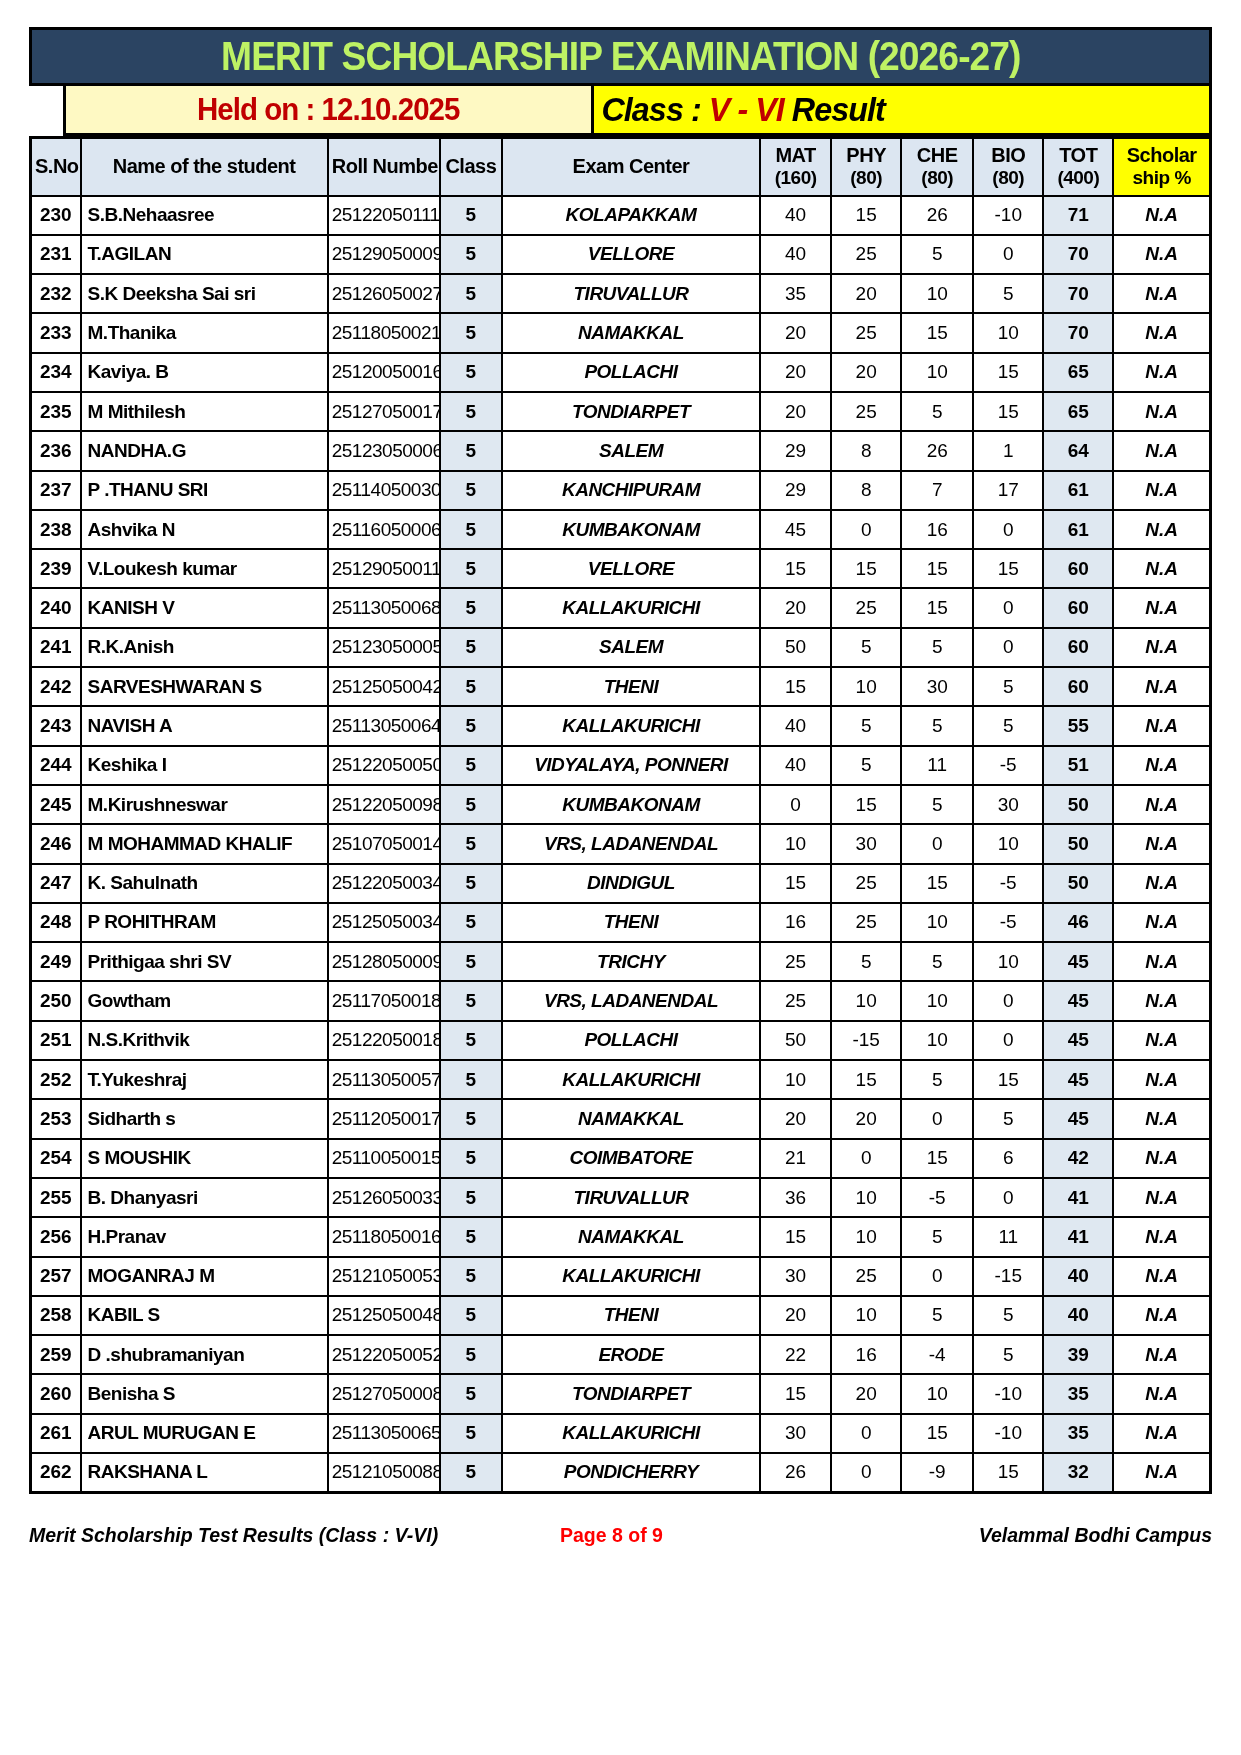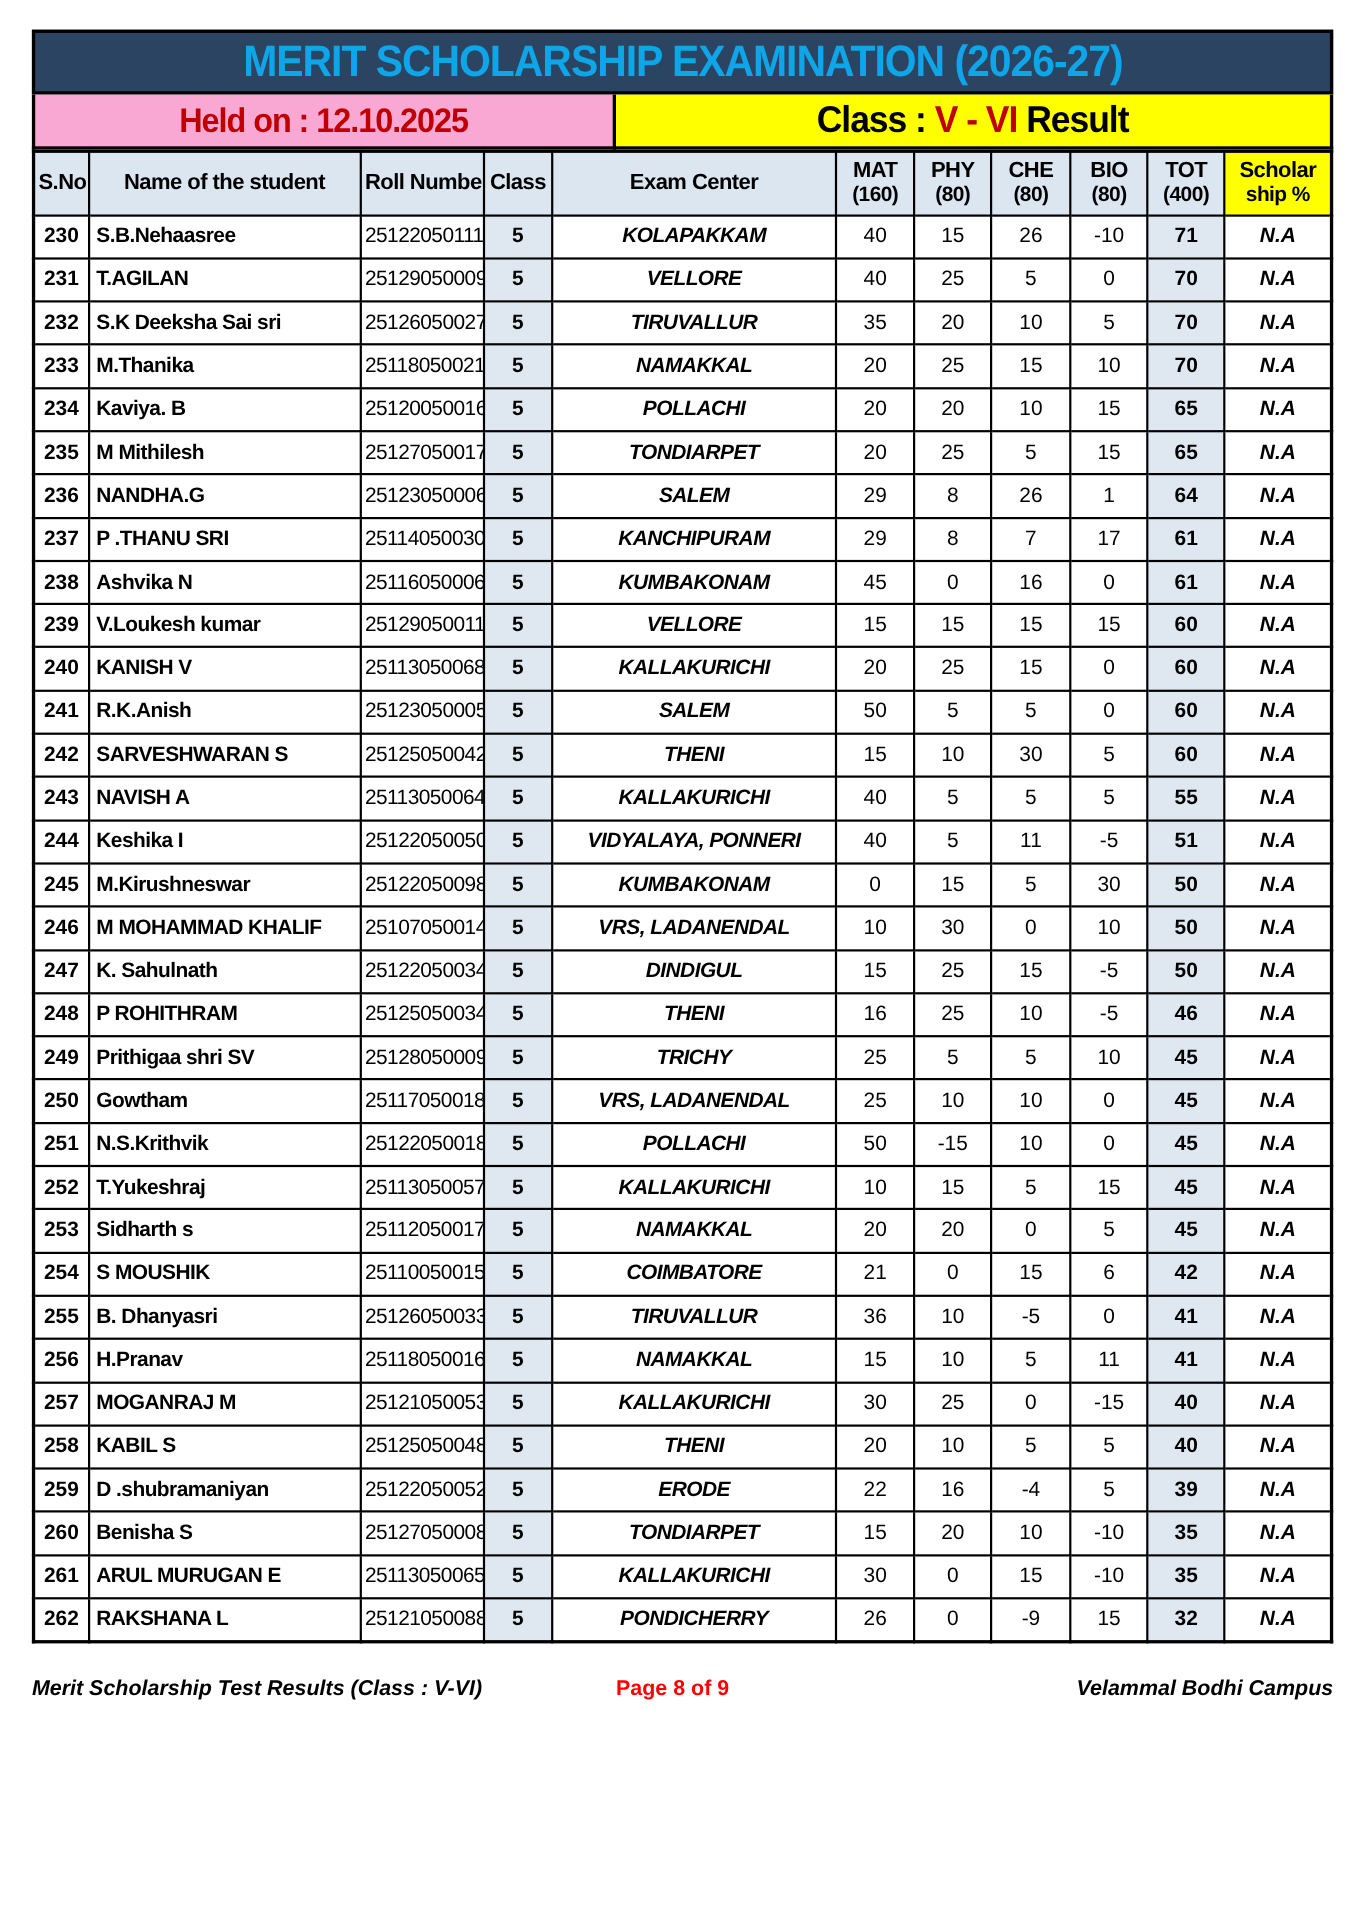--- a/index.html
+++ b/index.html
@@ -19,45 +19,45 @@
     position:relative;
   }
   .page{padding:27px 29px 0 29px;}
 
   
   .title-banner{
     background:var(--navy);
     border:3px solid #000;
     height:59px;
     display:flex;align-items:center;justify-content:center;
-    color:#0ea5e9;
+    color:#bef264;
     font-size:40px;font-weight:700;
     letter-spacing:-1px;
     transform-origin:center;
   }
   .title-banner span{display:inline-block;transform:scaleX(.93);white-space:nowrap;}
 
   
   .sub-band{display:flex;height:50px;}
   .held-on-cell{
     width:531px;
     border:3px solid #000;border-top:none;
-    background:#f9a8d4;
-    display:flex;align-items:center;justify-content:center;
+    background:#fef9c3;
+    display:flex;align-items:center;justify-content:center;margin-left:34px;
   }
   .held-on-cell .txt{
     color:var(--dark-red);font-size:31px;font-weight:700;letter-spacing:-1px;
     transform:scaleX(.95);white-space:nowrap;
   }
   .class-cell{
     flex:1;
     border:3px solid #000;border-top:none;border-left:none;
     background:var(--yellow);
-    display:flex;align-items:center;justify-content:center;
-    font-size:34px;font-weight:700;letter-spacing:-1px;
+    display:flex;align-items:center;
+    font-size:34px;font-weight:700;letter-spacing:-1px;font-style:italic;
   }
   .class-cell .inner{transform:scaleX(.95);white-space:nowrap;}
   .class-cell .cls-range{color:var(--dark-red);}
 
   
   table.results{
     width:1183px;
     border-collapse:collapse;
     table-layout:fixed;
     border:3px solid #000;

